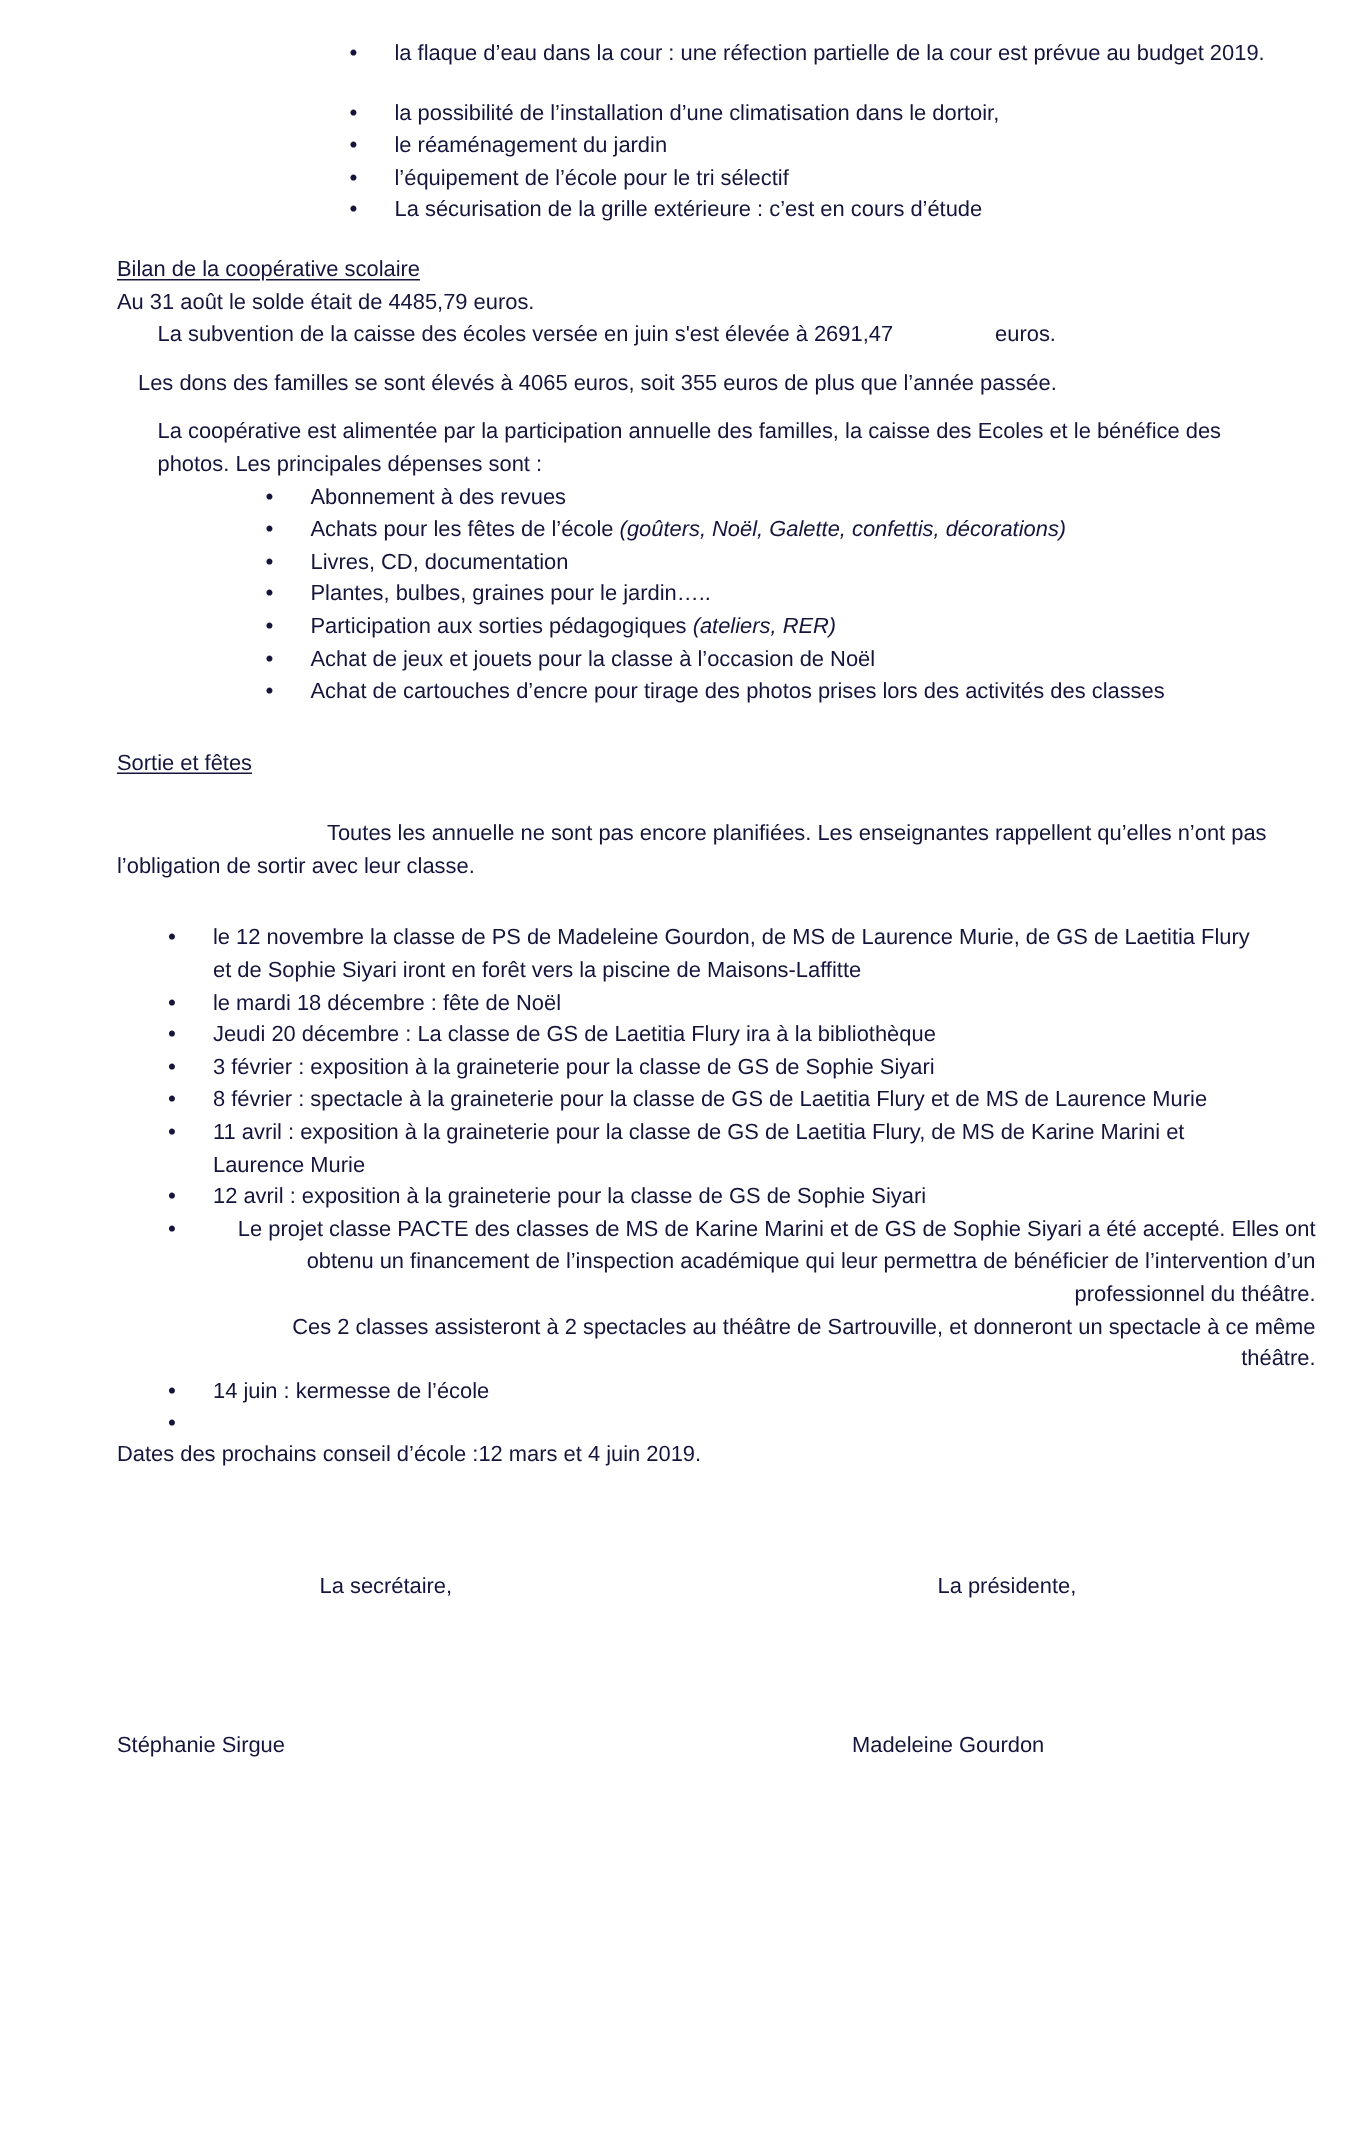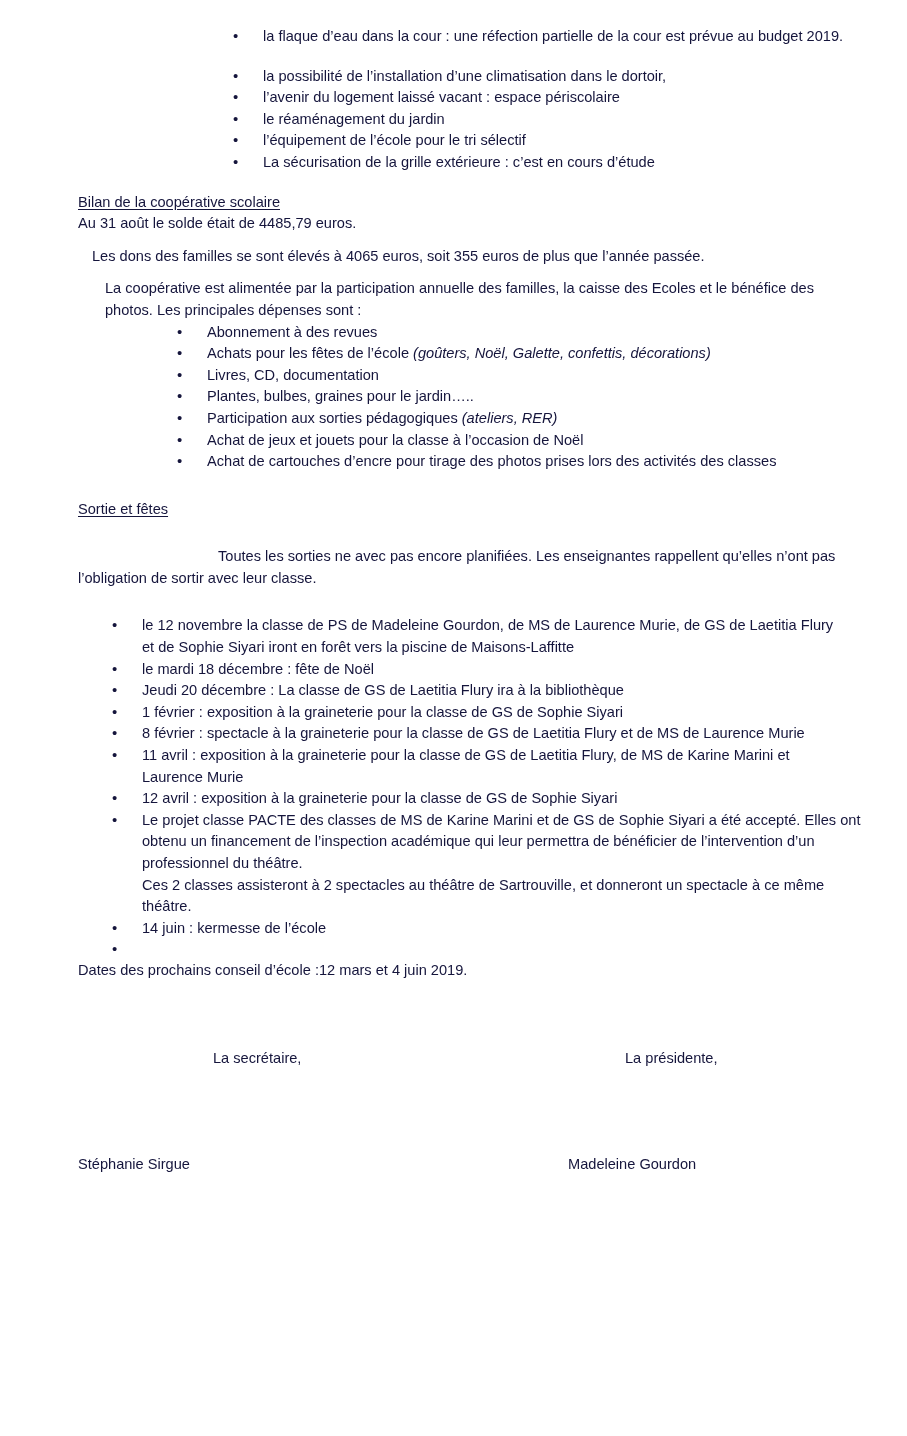--- a/index.html
+++ b/index.html
@@ -97,32 +97,34 @@
 
   <ul class="blist lvl-deep">
     <li>la flaque d’eau dans la cour : une réfection partielle  de la cour est prévue au budget 2019.</li>
   </ul>
 
   <div class="sp-m"></div>
 
 
   <ul class="blist lvl-deep">
     <li> la possibilité de l’installation d’une climatisation dans le dortoir,</li>
-    <li>l’avenir du logement laissé vacant : espace périscolaire</li>
     <li>le réaménagement du jardin</li>
     <li>l’équipement de l’école pour le tri sélectif</li>
     <li>La sécurisation de la grille extérieure : c’est en cours d’étude</li>
   </ul>
 
   <div class="sp-m"></div>
 
   <p class="para m-left u-head">Bilan de la coopérative scolaire</p>
 
   <p class="para m-left">Au 31 août le solde était de 4485,79 euros.</p>
 
+  <p class="para m-left3">
+    <span>La subvention de la caisse des écoles versée en juin s'est élevée à  2691,47</span><span class="wide-gap"></span><span>euros.</span>
+  </p>
 
   <div class="sp-s"></div>
 
   <p class="para m-left2">Les dons des familles se sont élevés à 4065 euros, soit 355 euros de plus que l’année passée.</p>
 
   <div class="sp-s"></div>
 
   <p class="para m-left3" style="margin-right:60px;">La coopérative est alimentée  par la participation annuelle des familles, la caisse des Ecoles et le bénéfice des photos. Les principales dépenses sont :</p>
 
   <ul class="blist lvl-mid">
@@ -134,33 +136,33 @@
     <li><span>Achat de jeux et jouets pour la classe à l’occasion de Noël</span><span class="ital"></span></li>
     <li><span>Achat de cartouches d’encre pour tirage des photos prises lors des activités des classes</span><span class="ital"></span></li>
   </ul>
 
   <div class="sp-l"></div>
 
   <p class="para m-left u-head">Sortie et fêtes</p>
 
   <div class="sp-l"></div>
 
-  <p class="para m-left" style="margin-right:62px;"><span class="lead-ind"></span><span>Toutes les sorties ne avec pas encore planifiées. Les enseignantes rappellent qu’elles n’ont pas l’obligation de sortir avec leur classe.</span></p>
+  <p class="para m-left" style="margin-right:62px;"><span class="lead-ind"></span><span>Toutes les annuelle ne sont pas encore planifiées. Les enseignantes rappellent qu’elles n’ont pas l’obligation de sortir avec leur classe.</span></p>
 
   <div class="sp-l"></div>
 
   <ul class="blist lvl-near">
     <li style="margin-right:62px;">le 12 novembre la classe de PS de Madeleine Gourdon, de MS de Laurence Murie, de GS de Laetitia Flury et de Sophie Siyari iront en forêt vers la piscine de Maisons-Laffitte</li>
     <li>le mardi 18 décembre : fête de Noël</li>
     <li>Jeudi 20 décembre : La classe de GS de Laetitia Flury ira à la bibliothèque</li>
-    <li>1 février : exposition à la graineterie pour la classe de GS de Sophie Siyari</li>
+    <li>3 février : exposition à la graineterie pour la classe de GS de Sophie Siyari</li>
     <li>8 février : spectacle à la graineterie pour la classe de GS de Laetitia Flury et de MS de Laurence Murie</li>
     <li style="margin-right:62px;">11 avril : exposition à la graineterie pour la classe de GS de Laetitia Flury, de MS de Karine Marini et Laurence Murie</li>
     <li>12 avril : exposition à la graineterie pour la classe de GS de Sophie Siyari</li>
-    <li style="margin-right:30px;">
+    <li style="margin-right:30px;text-align:right;">
       <span>Le projet classe PACTE des classes de MS de Karine Marini et de GS de Sophie Siyari a été accepté. Elles ont obtenu un financement de l’inspection académique qui leur permettra de bénéficier de l’intervention d’un professionnel du théâtre.</span>
       <span style="display:block;">Ces 2 classes assisteront à 2 spectacles au théâtre de Sartrouville, et donneront un spectacle à ce même théâtre.</span>
     </li>
     <li>14 juin : kermesse de l’école</li>
     <li class="empty-bullet"></li>
   </ul>
 
   <p class="para m-left">Dates des prochains conseil d’école :12 mars et 4 juin 2019.</p>
 
   <div class="sp-xl"></div>

